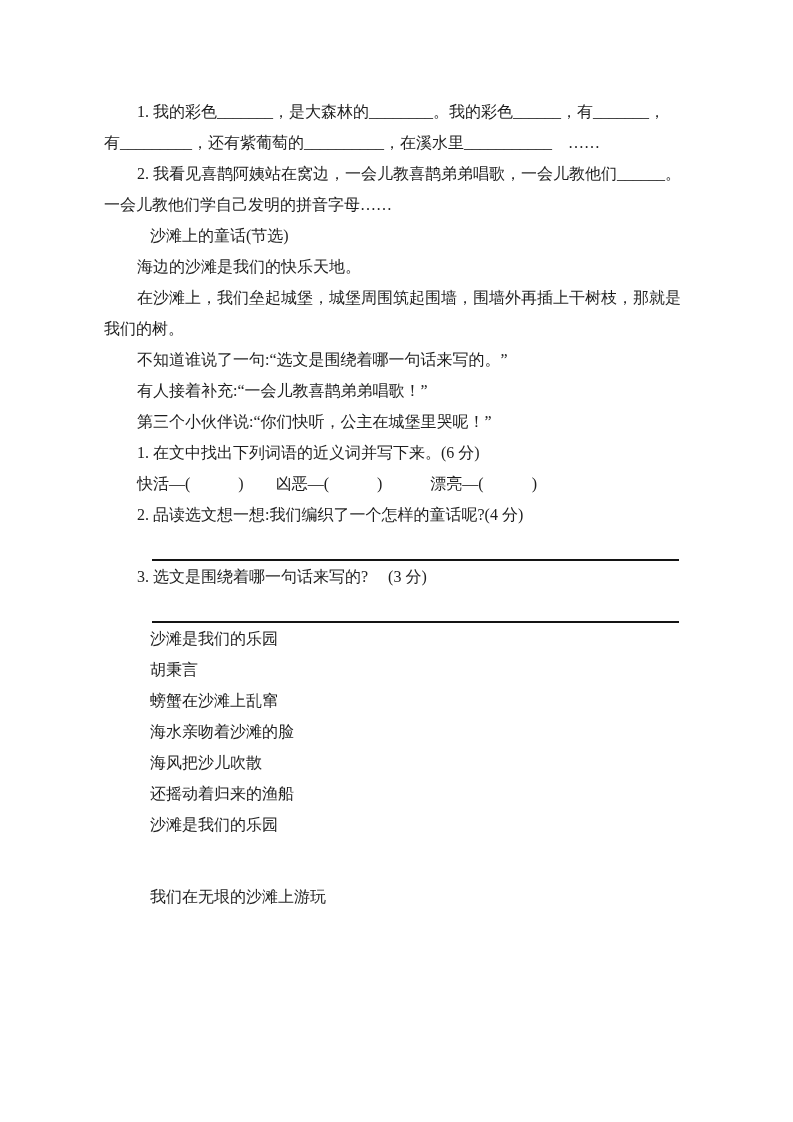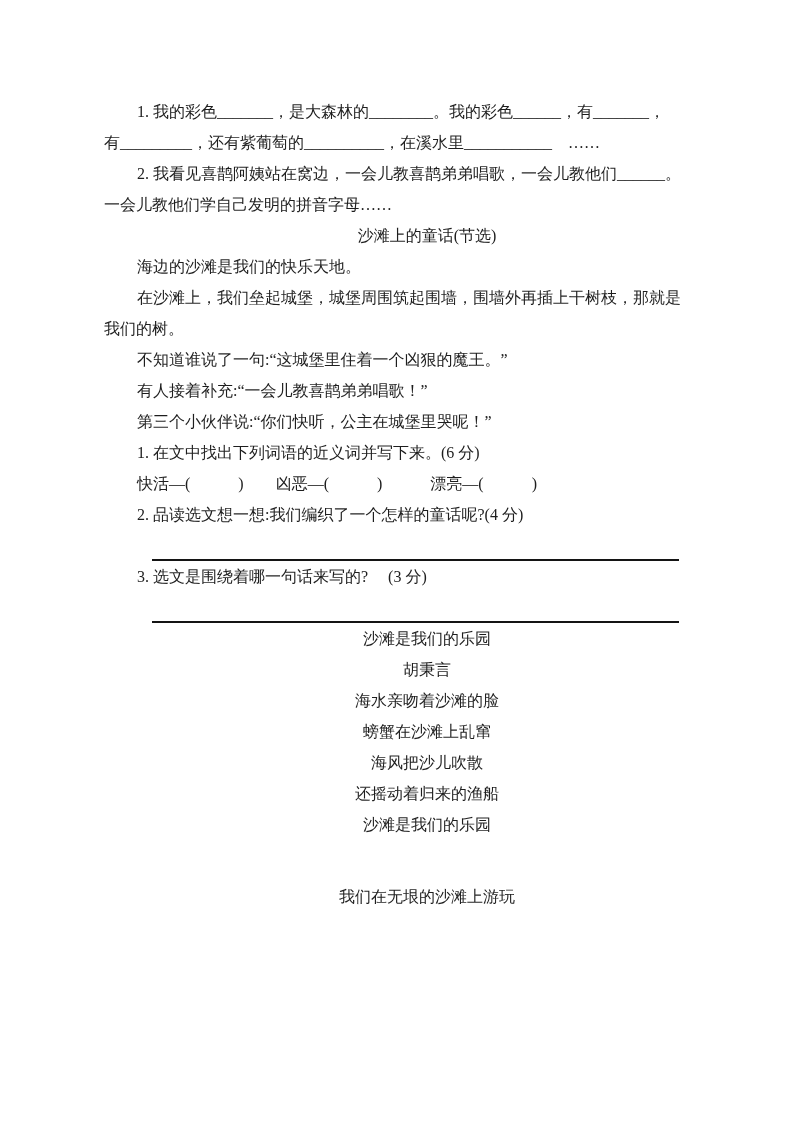--- a/index.html
+++ b/index.html
@@ -26,21 +26,20 @@
     line-height: 31px;
   }
   .line {
     margin: 0;
     min-height: 31px;
     white-space: pre-wrap;
   }
   .indent { text-indent: 33px; }
   .center-wrap {
     margin-left: 46px;
-    text-align: center;
   }
   .rule {
     height: 29px;
     border-bottom: 2px solid #141414;
     margin-left: 48px;
     width: 527px;
   }
   .gap { height: 41px; }
 </style>
 </head>
@@ -55,40 +54,40 @@
     <p class="line">一会儿教他们学自己发明的拼音字母……</p>
 
 
     <div class="center-wrap">
       <p class="line">沙滩上的童话(节选)</p>
     </div>
 
     <p class="line indent">海边的沙滩是我们的快乐天地。</p>
     <p class="line indent">在沙滩上，我们垒起城堡，城堡周围筑起围墙，围墙外再插上干树枝，那就是</p>
     <p class="line">我们的树。</p>
-    <p class="line indent">不知道谁说了一句:“这城堡里住着一个凶狠的魔王。”</p>
+    <p class="line indent">不知道谁说了一句:“选文是围绕着哪一句话来写的。”</p>
     <p class="line indent">有人接着补充:“一会儿教喜鹊弟弟唱歌！”</p>
     <p class="line indent">第三个小伙伴说:“你们快听，公主在城堡里哭呢！”</p>
 
     <p class="line indent">1. 在文中找出下列词语的近义词并写下来。(6 分)</p>
     <p class="line indent">快活—(　　　)　　凶恶—(　　　)　　　漂亮—(　　　)</p>
     <p class="line indent">2. 品读选文想一想:我们编织了一个怎样的童话呢?(4 分)</p>
 
     <div class="rule"></div>
 
     <p class="line indent">3. 选文是围绕着哪一句话来写的?　 (3 分)</p>
 
     <div class="rule"></div>
 
 
     <div class="center-wrap">
       <p class="line">沙滩是我们的乐园</p>
       <p class="line">胡秉言</p>
+      <p class="line">螃蟹在沙滩上乱窜</p>
       <p class="line">海水亲吻着沙滩的脸</p>
-      <p class="line">螃蟹在沙滩上乱窜</p>
       <p class="line">海风把沙儿吹散</p>
       <p class="line">还摇动着归来的渔船</p>
       <p class="line">沙滩是我们的乐园</p>
       <div class="gap"></div>
       <p class="line">我们在无垠的沙滩上游玩</p>
     </div>
 
   </div>
 </div>
 

